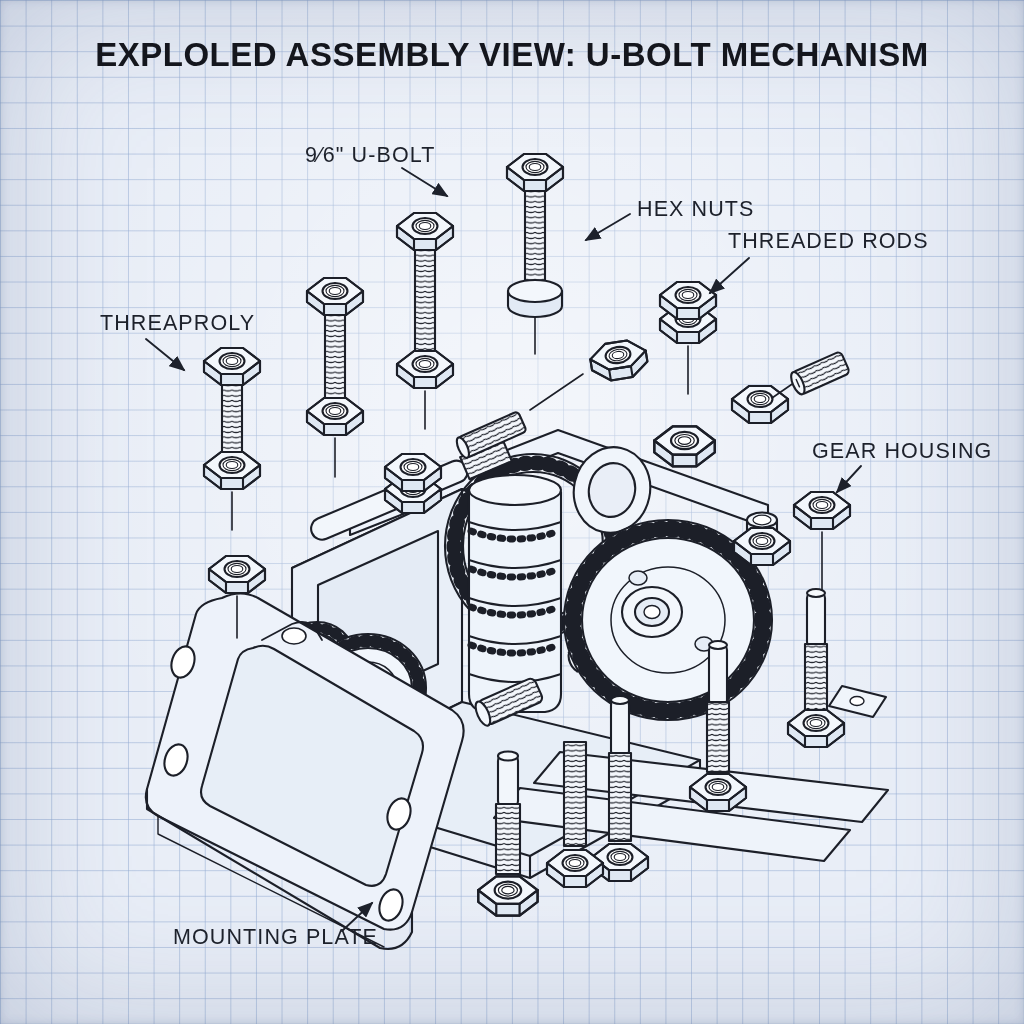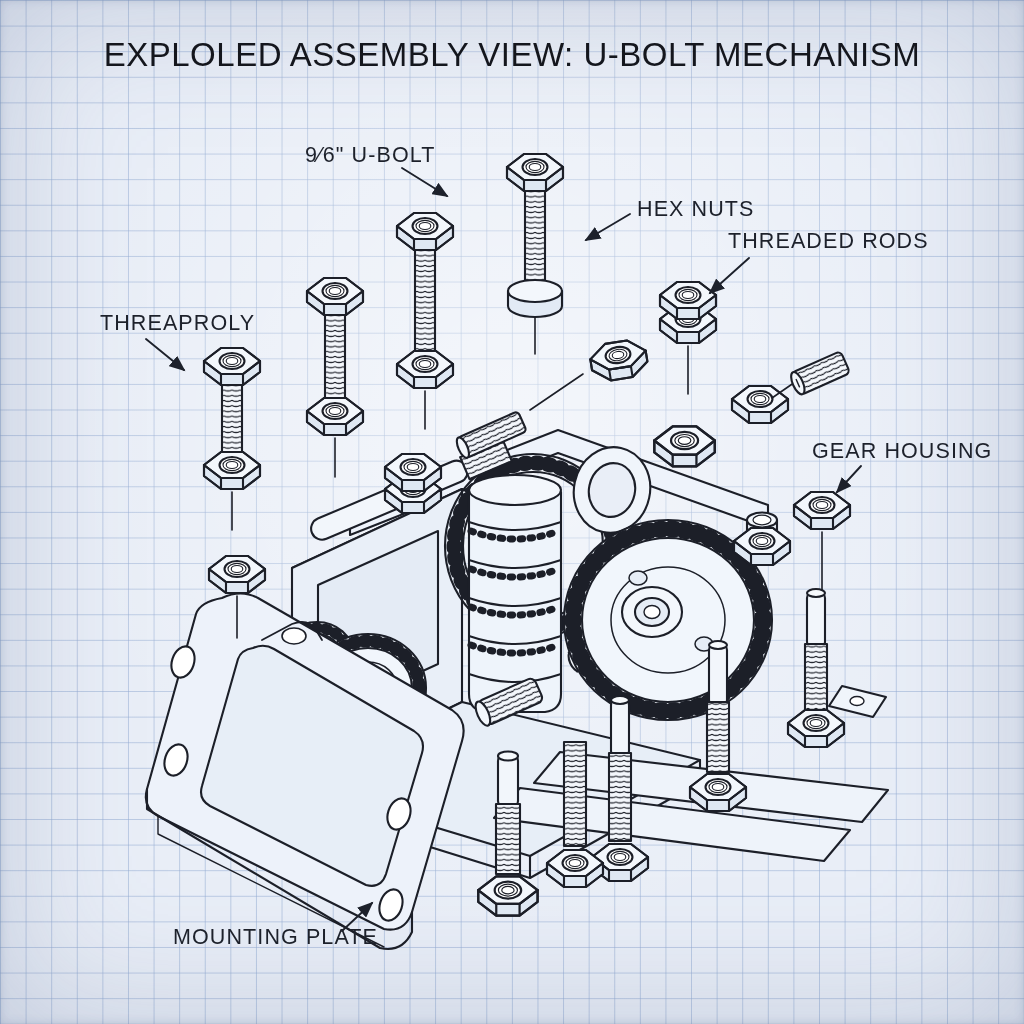--- a/index.html
+++ b/index.html
@@ -9,21 +9,21 @@
     background-image:
       radial-gradient(ellipse at 50% 42%, rgba(255,255,255,.5), rgba(255,255,255,0) 62%),
       linear-gradient(rgba(148,172,210,.55) 1px, transparent 1px),
       linear-gradient(90deg, rgba(148,172,210,.55) 1px, transparent 1px);
     background-size:100% 100%, 25.6px 25.6px, 25.6px 25.6px;
     box-shadow: inset 0 0 140px rgba(88,108,148,.28), inset 0 0 10px rgba(88,108,148,.25);
     font-family:"Liberation Sans", sans-serif;
   }
   .title{
     position:absolute;top:36px;left:0;width:100%;
-    text-align:center;font-size:33px;font-weight:normal;letter-spacing:.5px;
+    text-align:center;font-size:33px;font-weight:bold;letter-spacing:.5px;
     color:#14161d;
   }
   svg{position:absolute;left:0;top:0;}
   text.lbl{
     font-family:"Liberation Sans", sans-serif;
     font-size:21.5px;letter-spacing:1.1px;fill:#1d212b;stroke:none;
   }
 </style>
 </head>
 <body>

